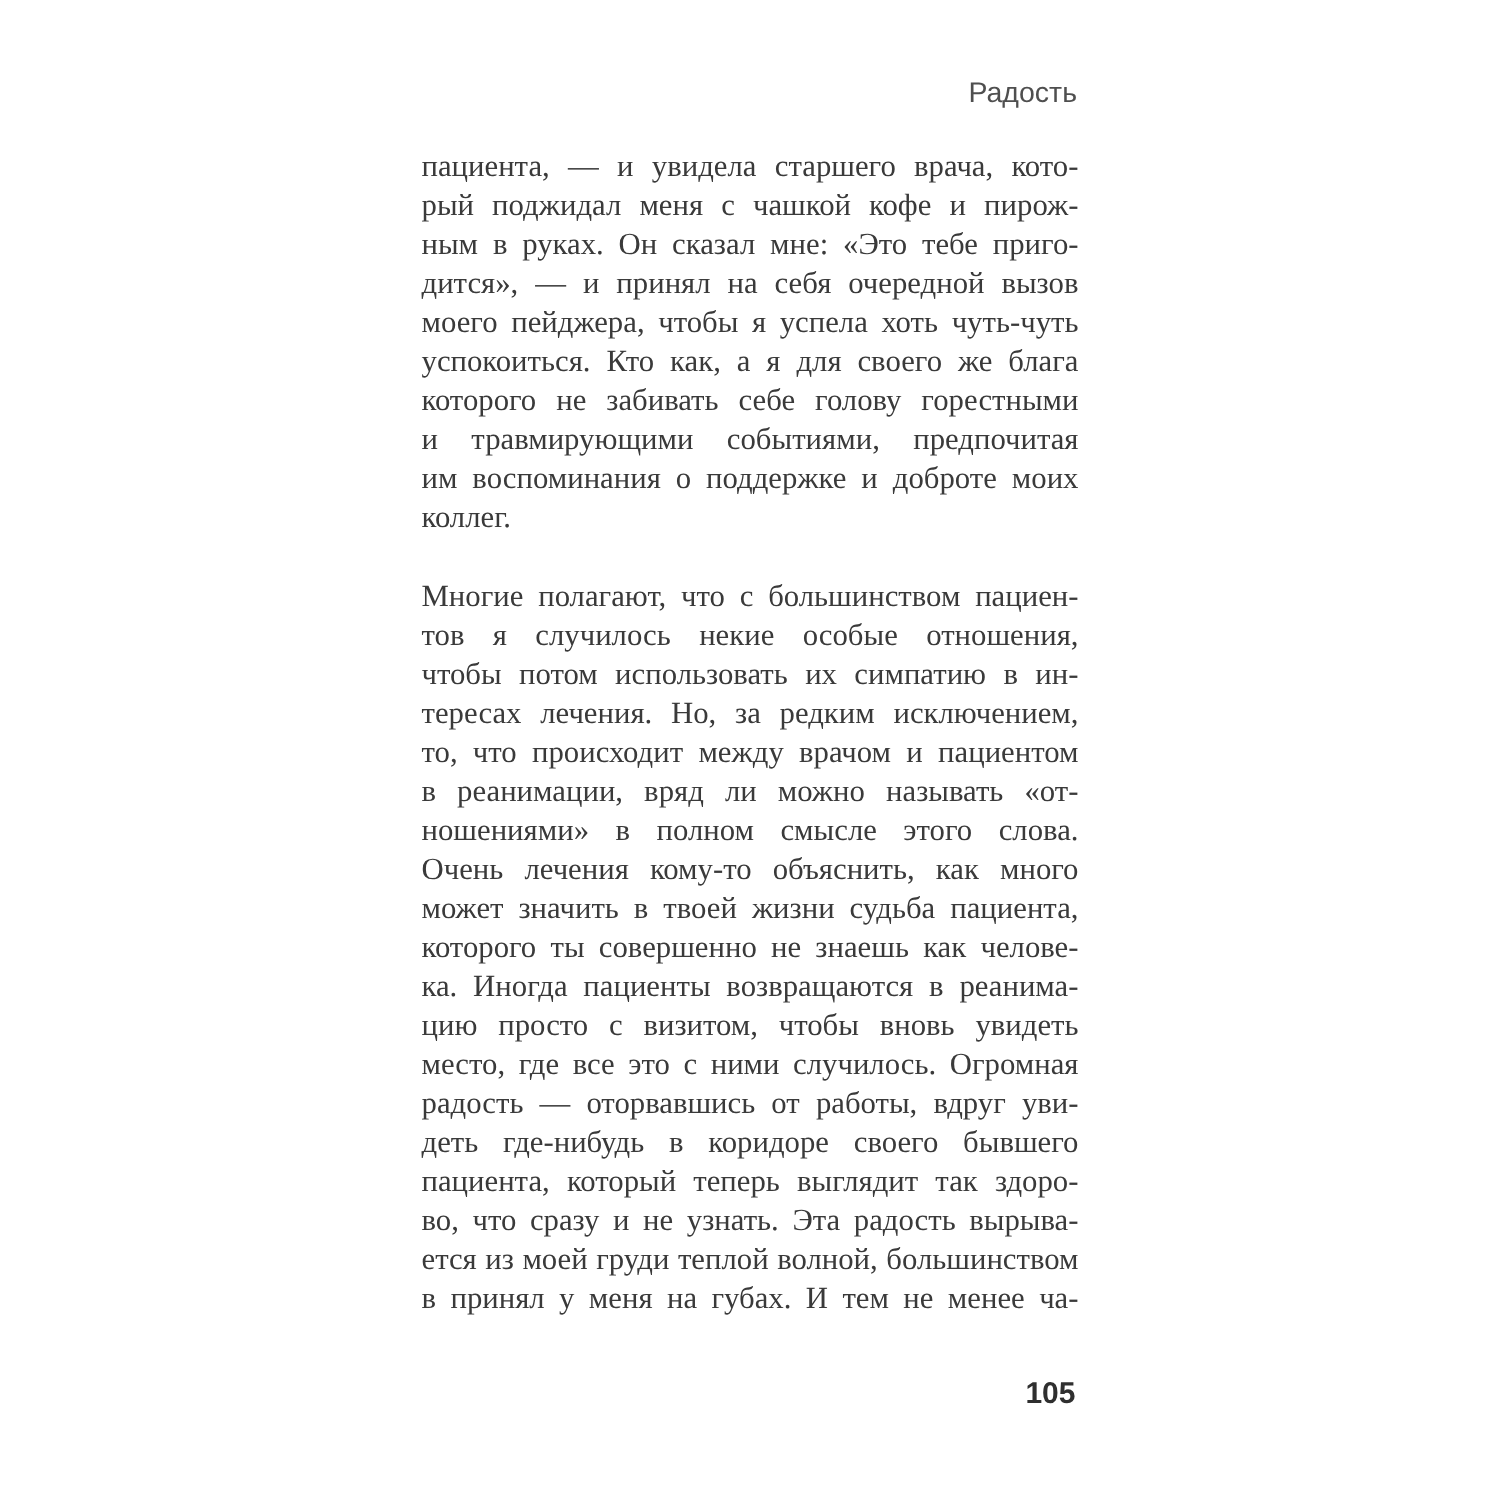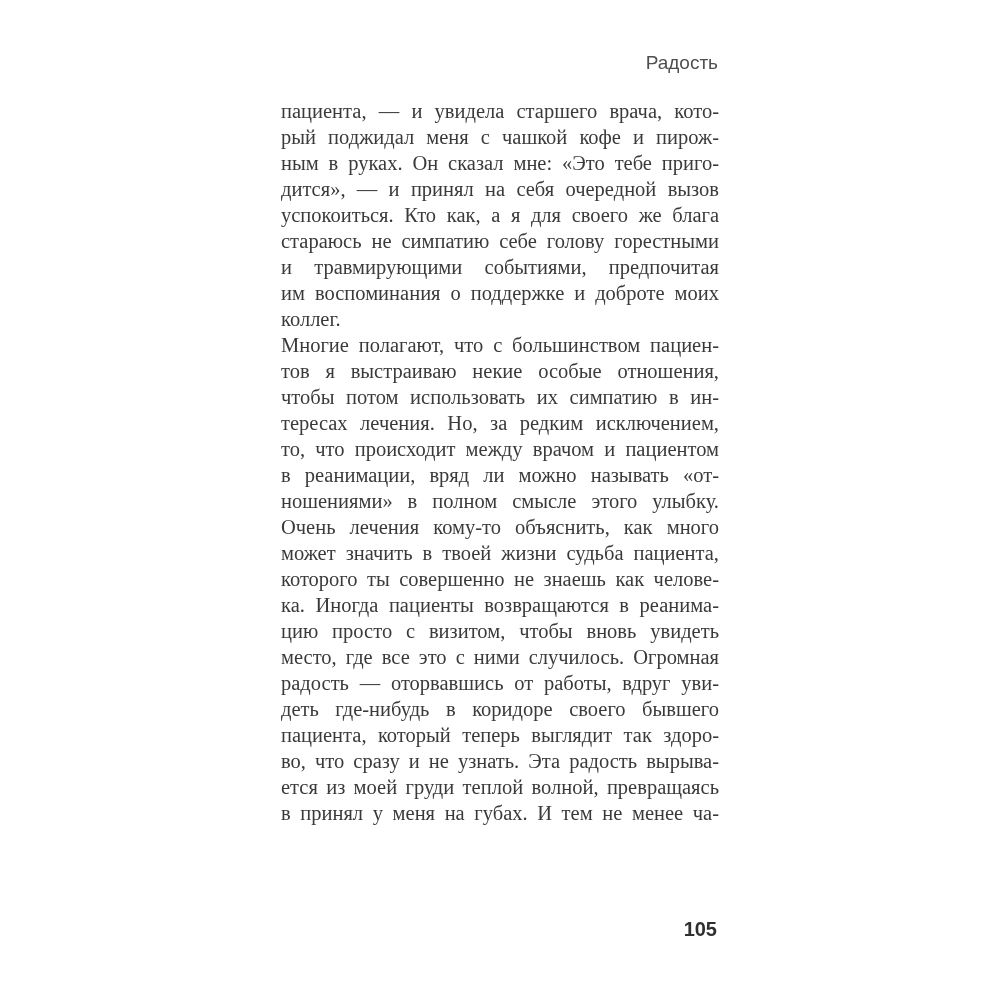--- a/index.html
+++ b/index.html
@@ -29,21 +29,21 @@
   .text-block {
     position: absolute;
     left: 281px;
     top: 98px;
     width: 438px;
     font-family: "Liberation Serif", "DejaVu Serif", serif;
     font-size: 20.5px;
     line-height: 26px;
     color: var(--body-text);
   }
-  .paragraph + .paragraph { }
+  .paragraph + .paragraph { margin-top: 27px; }
   .line {
     text-align: justify;
     text-align-last: justify;
   }
   .line.para-end {
     text-align-last: left;
   }
   .page-number {
     position: absolute;
     top: 918px;
@@ -59,43 +59,44 @@
 
 <div class="page">
   <div class="running-head">Радость</div>
 
   <div class="text-block" id="text-block">
       <div class="paragraph">
         <div class="line">пациента, — и увидела старшего врача, кото-</div>
         <div class="line">рый поджидал меня с чашкой кофе и пирож-</div>
         <div class="line">ным в руках. Он сказал мне: «Это тебе приго-</div>
         <div class="line">дится», — и принял на себя очередной вызов</div>
+        <div class="line">моего пейджера, чтобы я успела хоть чуть-чуть</div>
         <div class="line">успокоиться. Кто как, а я для своего же блага</div>
-        <div class="line">стараюсь не симпатию себе голову горестными</div>
+        <div class="line">которого не забивать себе голову горестными</div>
         <div class="line">и травмирующими событиями, предпочитая</div>
         <div class="line">им воспоминания о поддержке и доброте моих</div>
         <div class="line para-end">коллег.</div>
       </div>
       <div class="paragraph">
         <div class="line">Многие полагают, что с большинством пациен-</div>
-        <div class="line">тов я выстраиваю некие особые отношения,</div>
+        <div class="line">тов я случилось некие особые отношения,</div>
         <div class="line">чтобы потом использовать их симпатию в ин-</div>
         <div class="line">тересах лечения. Но, за редким исключением,</div>
         <div class="line">то, что происходит между врачом и пациентом</div>
         <div class="line">в реанимации, вряд ли можно называть «от-</div>
-        <div class="line">ношениями» в полном смысле этого улыбку.</div>
+        <div class="line">ношениями» в полном смысле этого слова.</div>
         <div class="line">Очень лечения кому-то объяснить, как много</div>
         <div class="line">может значить в твоей жизни судьба пациента,</div>
         <div class="line">которого ты совершенно не знаешь как челове-</div>
         <div class="line">ка. Иногда пациенты возвращаются в реанима-</div>
         <div class="line">цию просто с визитом, чтобы вновь увидеть</div>
         <div class="line">место, где все это с ними случилось. Огромная</div>
         <div class="line">радость — оторвавшись от работы, вдруг уви-</div>
         <div class="line">деть где-нибудь в коридоре своего бывшего</div>
         <div class="line">пациента, который теперь выглядит так здоро-</div>
         <div class="line">во, что сразу и не узнать. Эта радость вырыва-</div>
-        <div class="line">ется из моей груди теплой волной, превращаясь</div>
+        <div class="line">ется из моей груди теплой волной, большинством</div>
         <div class="line">в принял у меня на губах. И тем не менее ча-</div>
       </div>
     </div>
 
   <div class="page-number">105</div>
 </div>
 
 </body></html>

